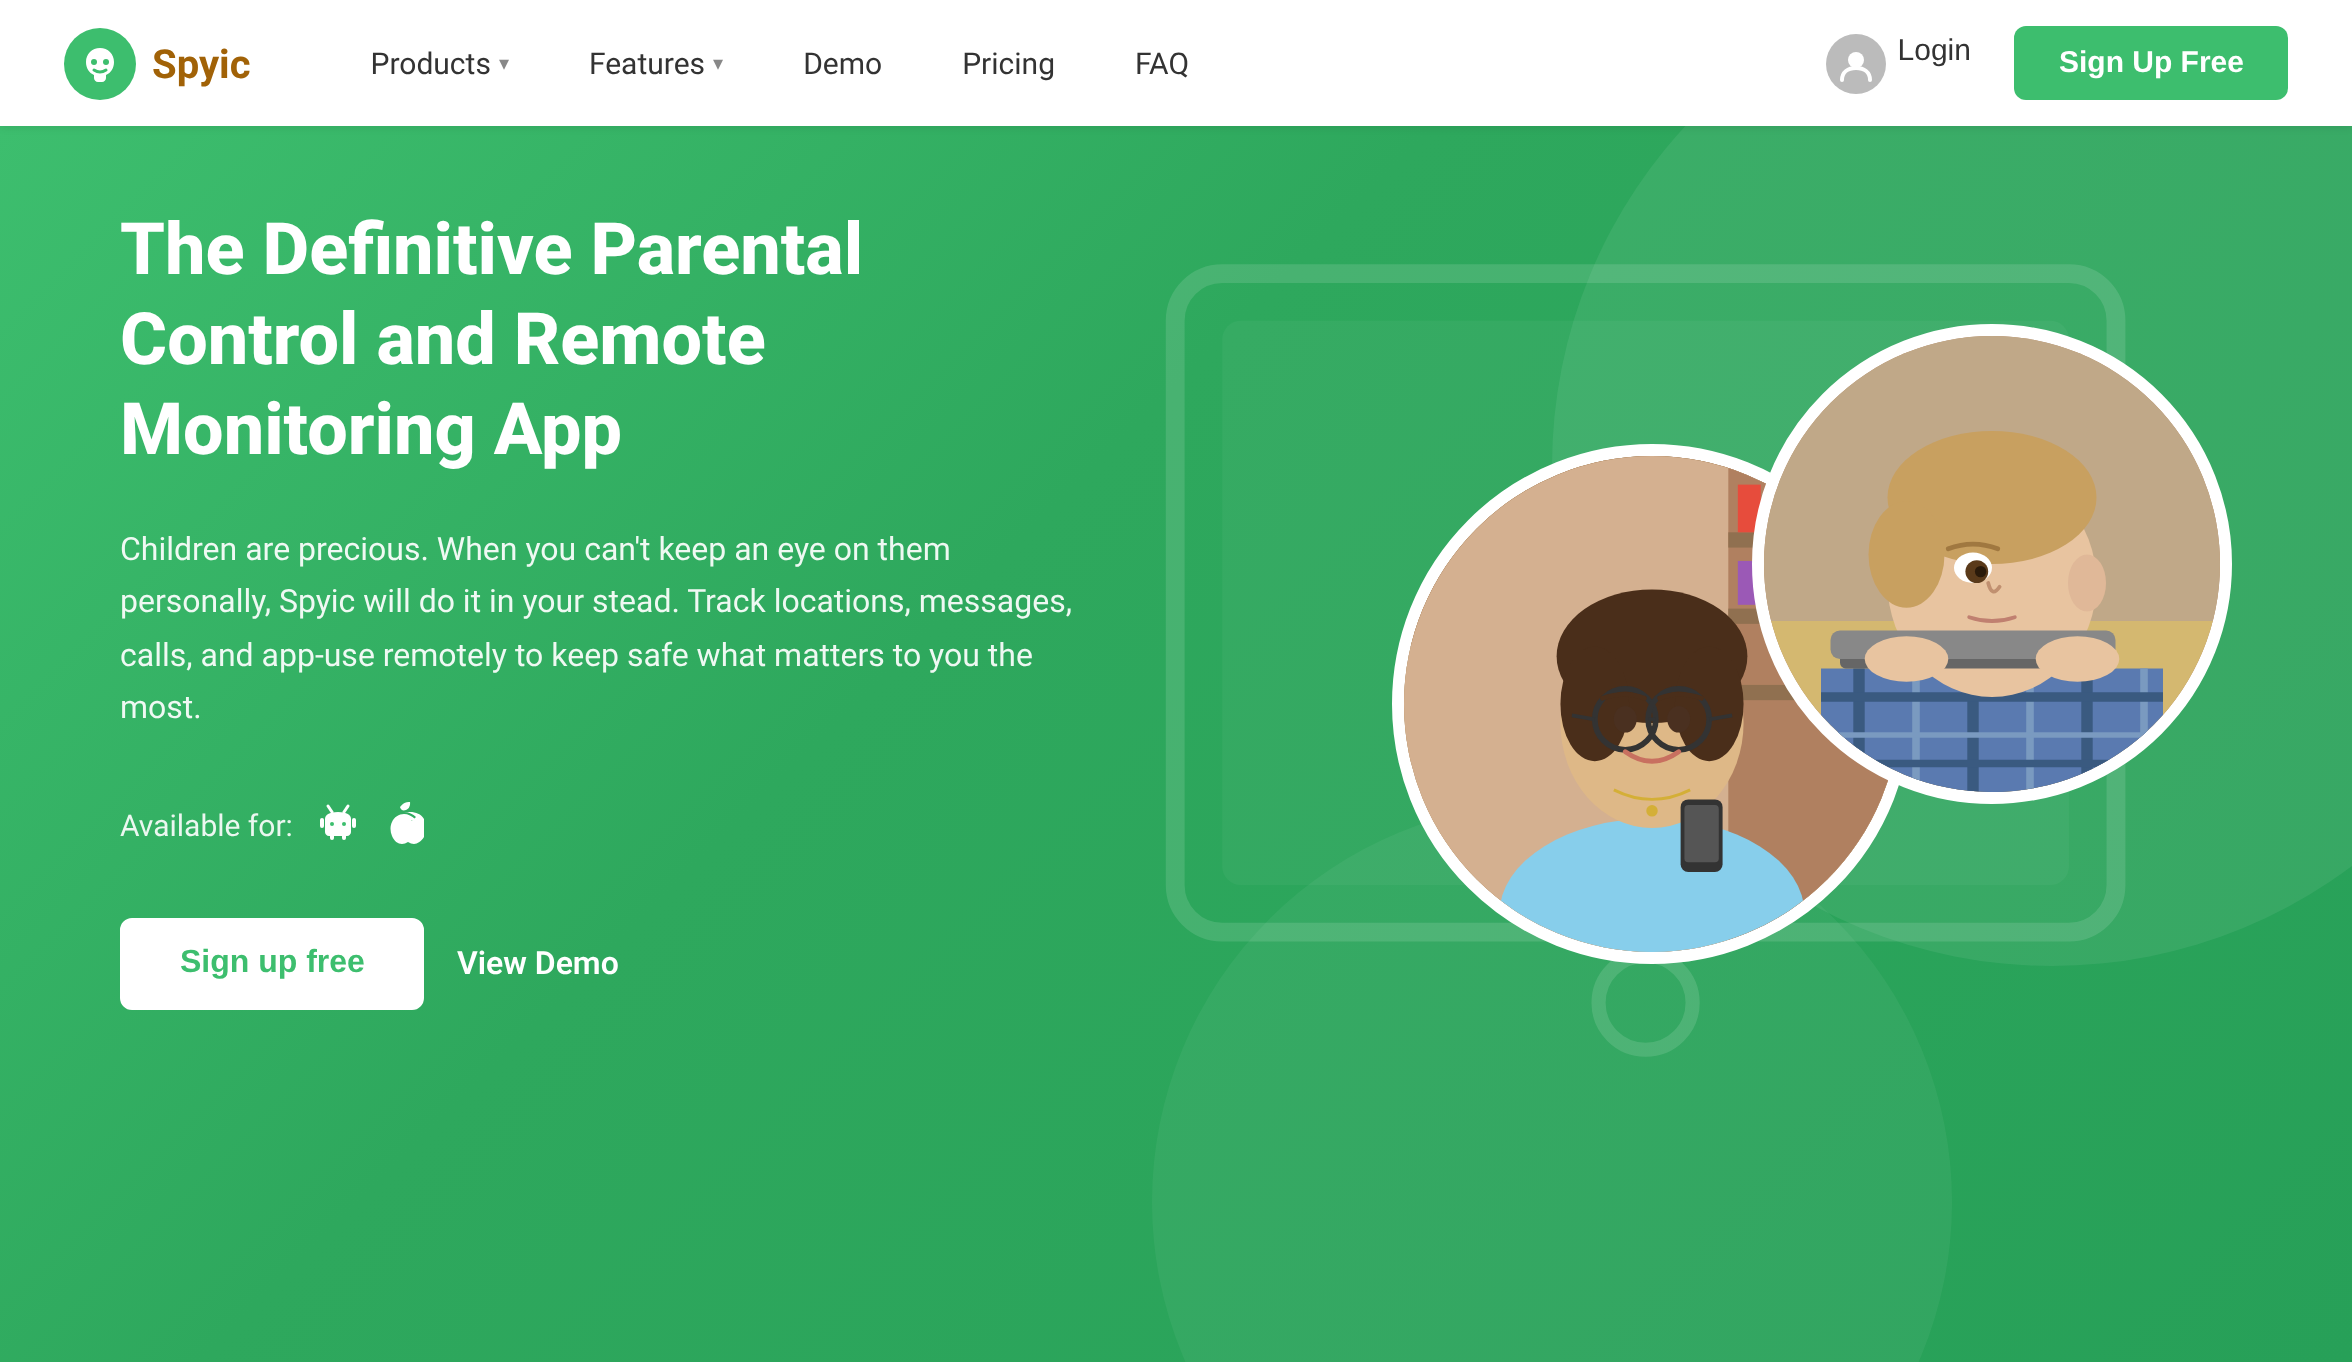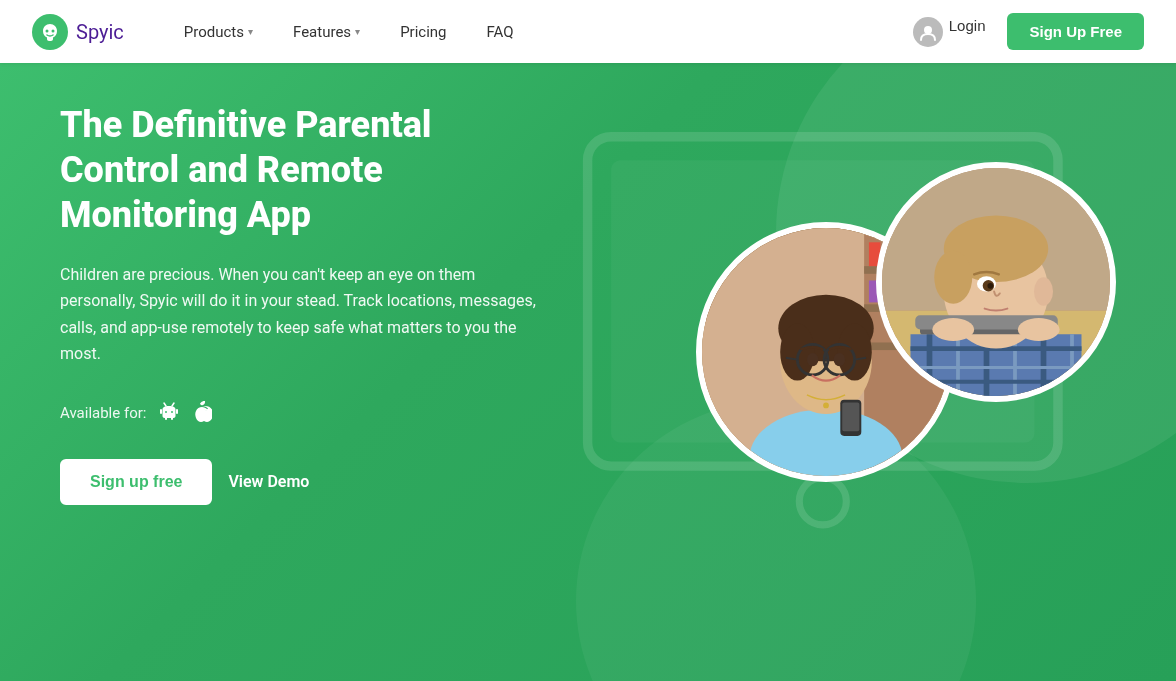--- a/index.html
+++ b/index.html
@@ -21,22 +21,22 @@
       align-items: center;
       gap: 8px;
       margin-right: 40px;
     }
     .logo-icon {
       width: 36px;
       height: 36px;
     }
     .logo-text {
       font-size: 20px;
-      font-weight: 400;
-      color: #4c1d95;
+      font-weight: 700;
+      color: #a16207;
     }
     .nav-links {
       display: flex;
       align-items: center;
       gap: 0;
       flex: 1;
     }
     .nav-item {
       display: flex;
       align-items: center;
@@ -244,20 +244,23 @@
   </div>
 
   <div class="nav-links">
     <a class="nav-item">
       <span>Products</span>
       <span class="nav-chevron">▾</span>
     </a>
     <a class="nav-item">
       <span>Features</span>
       <span class="nav-chevron">▾</span>
+    </a>
+    <a class="nav-item">
+      <span>Demo</span>
     </a>
     <a class="nav-item">
       <span>Pricing</span>
     </a>
     <a class="nav-item">
       <span>FAQ</span>
     </a>
   </div>
 
   <div class="nav-right">

